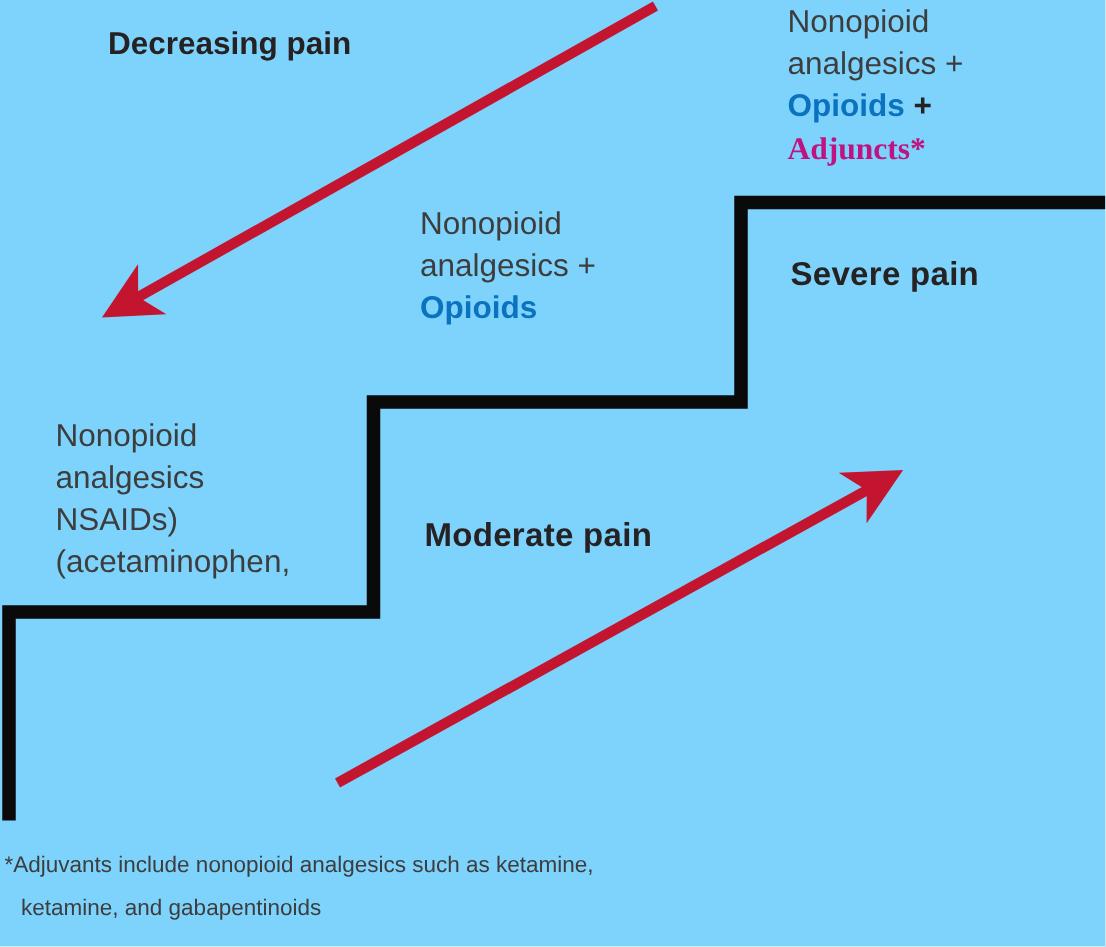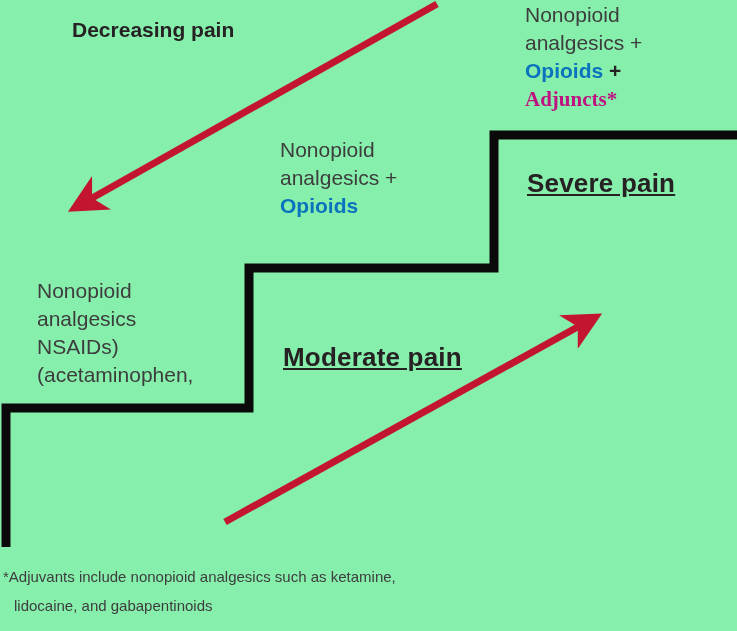--- a/index.html
+++ b/index.html
@@ -5,42 +5,41 @@
   html, body {
     margin: 0;
     padding: 0;
     background: #ffffff;
     font-family: "Liberation Sans", sans-serif;
   }
   .canvas {
     position: relative;
     width: 737px;
     height: 631px;
-    background: #86efac;
+    background: #7dd3fc;
     overflow: hidden;
   }
   .layer {
     position: absolute;
     left: 0;
     top: 0;
     pointer-events: none;
   }
   .txt {
     position: absolute;
     font-size: 21px;
     line-height: 28px;
     color: #3d3d3d;
     white-space: nowrap;
   }
   .pain-label {
     font-weight: bold;
-    font-size: 26px;
+    font-size: 22px;
     color: #262223;
     letter-spacing: 0.2px;
-    text-decoration: underline;
   }
   .dir-title {
     font-weight: bold;
     color: #262223;
   }
   .blue-bold {
     color: #0b72be;
     font-weight: bold;
   }
   .magenta-bold {
@@ -109,16 +108,16 @@
     <div>Nonopioid</div>
     <div>analgesics</div>
     <div>NSAIDs)</div>
     <div>(acetaminophen,</div>
   </div>
 
 
 
   <div class="footnote">
     <div class="l1">*Adjuvants include nonopioid analgesics such as ketamine,</div>
-    <div class="l2">lidocaine, and gabapentinoids</div>
+    <div class="l2">ketamine, and gabapentinoids</div>
   </div>
 
 </div>
 
 </body></html>

